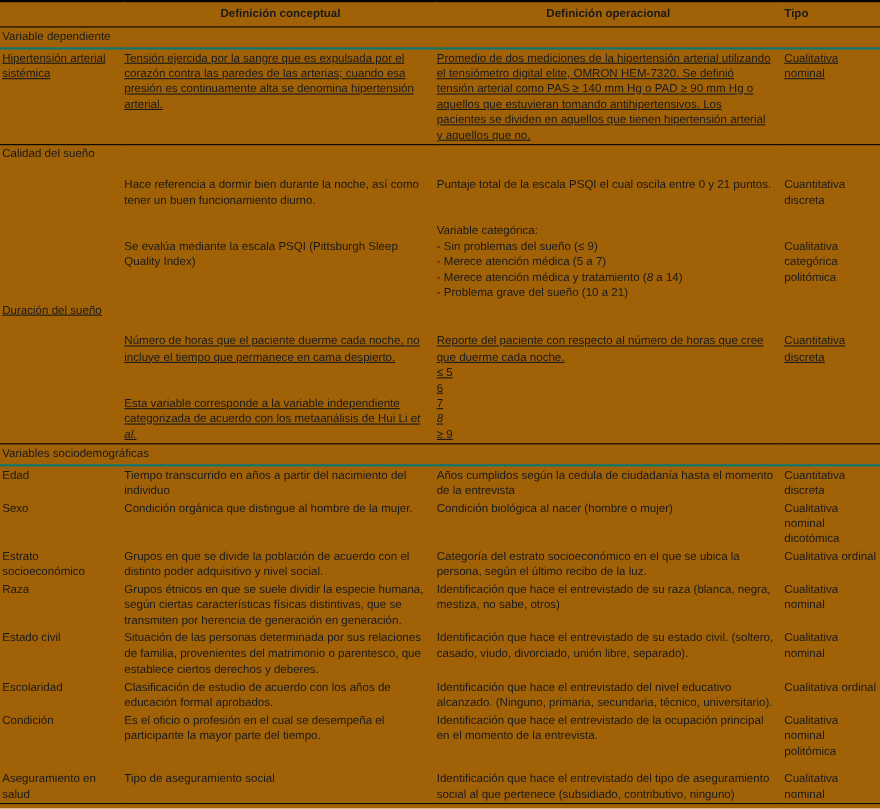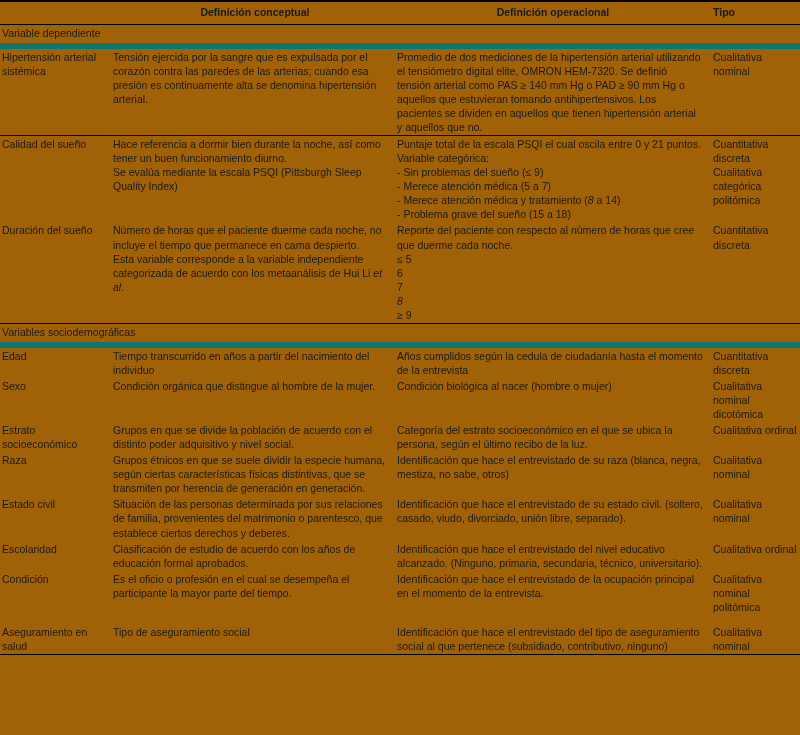--- a/index.html
+++ b/index.html
@@ -42,47 +42,47 @@
     border-top: 2.5px solid #000;
     border-bottom: 1px solid #000;
   }
   thead tr.head-row th.blank { border-top: 2.5px solid #000; }
   thead tr.head-row th.tipo-h { text-align: left; padding-left: 4px; margin-left: 16px;}
 
   
   tr.section td {
     padding: 2px 2px 2px 2px;
     font-size: 10.5px;
-    border-bottom: 6px solid #0f766e;
+    border-bottom: 2px solid #0f766e;
     text-align: left;
     vertical-align: top;
   }
 
   
   tr.data td {
     vertical-align: top;
     padding: 1px 6px 1px 1px;
     font-size: 10.5px;
     line-height: 1.34;
   }
   tr.data td.col1 { padding-left: 2px; padding-right: 4px; }
   tr.data td.col2 { padding-left: 0px; padding-right: 6px; }
   tr.data td.col3 { padding-left: 0px; padding-right: 6px; }
   tr.data td.col4 { padding-left: 4px; padding-right: 2px; }
 
-  tr.data.bordered td { border-bottom: 1px solid #000; }
+  tr.data.bordered td { border-bottom: 1px solid #000; text-decoration: underline; }
   tr.spacer td { height: 9px; padding: 0; font-size: 1px; line-height: 1px; }
   tr.bottomline td {
     border-top: 1.6px solid #000;
     height: 0;
     padding: 0;
     font-size: 1px;
     line-height: 1px;
   }
-  .blk { display: block; }
+  .blk { display: block; margin-top: 28px; }
   .it { font-style: italic; }
   .lst { display: block; }
 </style>
 </head>
 <body>
 
 <div class="page">
 <table class="vartable">
   <colgroup>
     <col class="c1">
@@ -116,21 +116,21 @@
       <td class="col2">
         <span class="blk">Hace referencia a dormir bien durante la noche, así como tener un buen funcionamiento diurno.</span>
         <span class="blk">Se evalúa mediante la escala PSQI (Pittsburgh Sleep Quality Index)</span>
       </td>
       <td class="col3">
         <span class="blk">Puntaje total de la escala PSQI el cual oscila entre 0 y 21 puntos.</span>
         <span class="blk">Variable categórica:</span>
         <span class="lst">- Sin problemas del sueño (≤ 9)</span>
         <span class="lst">- Merece atención médica (5 a 7)</span>
         <span class="lst">- Merece atención médica y tratamiento (<span class="it">8</span> a 14)</span>
-        <span class="lst">- Problema grave del sueño (15 a 18)</span>
+        <span class="lst">- Problema grave del sueño (10 a 21)</span>
       </td>
       <td class="col4">
         <span class="blk">Cuantitativa discreta</span>
         <span class="blk">Cualitativa categórica politómica</span>
       </td>
     </tr>
 
     <tr class="data bordered">
       <td class="col1">Duración del sueño</td>
       <td class="col2">

